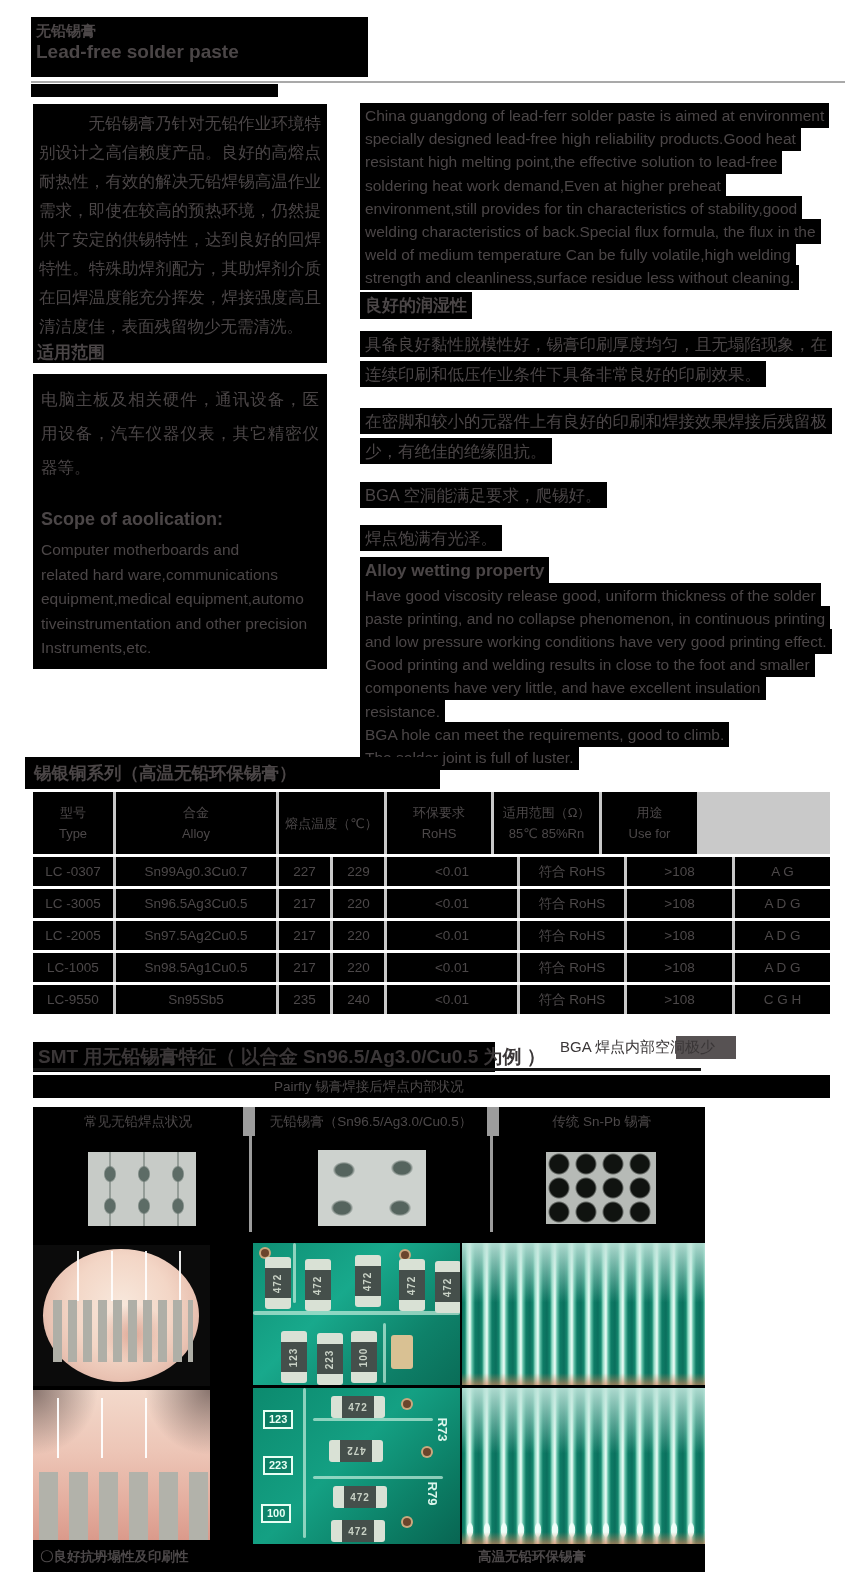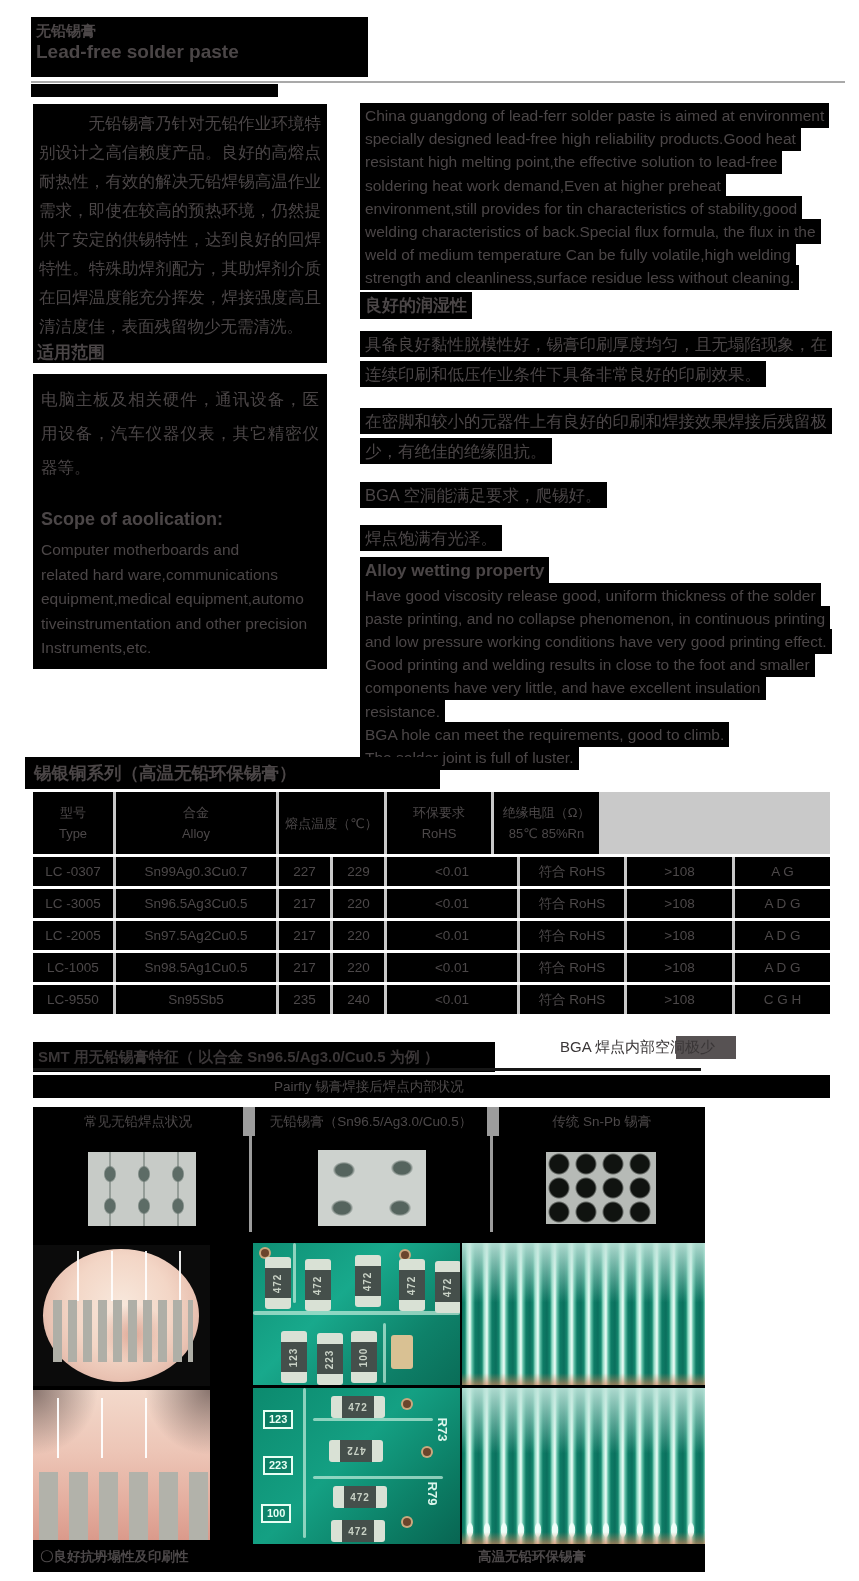--- a/index.html
+++ b/index.html
@@ -38,21 +38,21 @@
   .spec-table{left:33px;top:792px;width:797px;z-index:3;}
   .t-row{display:flex;gap:3px;background:#c9c9c9;margin-bottom:3px;}
   .t-row .cell{background:#000;color:#4c4849;display:flex;flex-direction:column;
                align-items:center;justify-content:center;text-align:center;}
   .t-head .cell{height:62px;font-size:13px;line-height:21px;}
   .t-data .cell{height:29px;font-size:13.5px;}
   .c1{width:80px;} .c2{width:160px;} .c3a{width:51px;} .c3b{width:51px;} .c3m{width:105px;}
   .c4{width:130px;} .c5{width:104px;} .c6{width:105px;} .c7{width:95px;}
   
   .smt-bar{left:33px;top:1042px;width:462px;height:30px;background:#000;}
-  .smt-title{left:33px;top:1042px;width:560px;height:47px;line-height:30px;font-size:15px;font-weight:bold;
+  .smt-title{left:33px;top:1042px;width:560px;height:47px;line-height:30px;font-size:19px;font-weight:bold;
              color:#3a3637;padding-left:5px;white-space:nowrap;z-index:2;}
   .bga-gray{left:676px;top:1036px;width:60px;height:23px;background:#575253;}
   .bga-note{left:560px;top:1036px;font-size:15px;line-height:22px;color:#3a3637;z-index:2;white-space:nowrap;}
   .smt-line{left:33px;top:1068px;width:668px;height:3px;background:#161616;}
   .pairfly-bar{left:33px;top:1075px;width:797px;height:23px;background:#000;}
   .pairfly-text{left:33px;top:1075px;width:672px;height:23px;line-height:23px;text-align:center;
                 font-size:13.5px;color:#4c4849;z-index:2;}
   
   .compare-head{left:33px;top:1107px;width:672px;height:29px;display:flex;gap:12px;background:#9c9c9c;}
   .compare-head .cell{background:#000;color:#4c4849;font-size:13.5px;display:flex;align-items:center;justify-content:center;}
@@ -178,22 +178,26 @@
         <div>Alloy</div>
       </div>
       <div class="cell c3m">
         <div>熔点温度（℃）</div>
       </div>
       <div class="cell c5">
         <div>环保要求</div>
         <div>RoHS</div>
       </div>
       <div class="cell c6">
-        <div>绝缘电阻（Ω）</div>
+        <div>适用范围（Ω）</div>
         <div>85℃ 85%Rn</div>
+      </div>
+      <div class="cell c7">
+        <div>用途</div>
+        <div>Use for</div>
       </div>
     </div>
 
     <div class="t-row t-data">
       <div class="cell c1">LC -0307</div>
       <div class="cell c2">Sn99Ag0.3Cu0.7</div>
       <div class="cell c3a">227</div>
       <div class="cell c3b">229</div>
       <div class="cell c4">&lt;0.01</div>
       <div class="cell c5">符合 RoHS</div>

